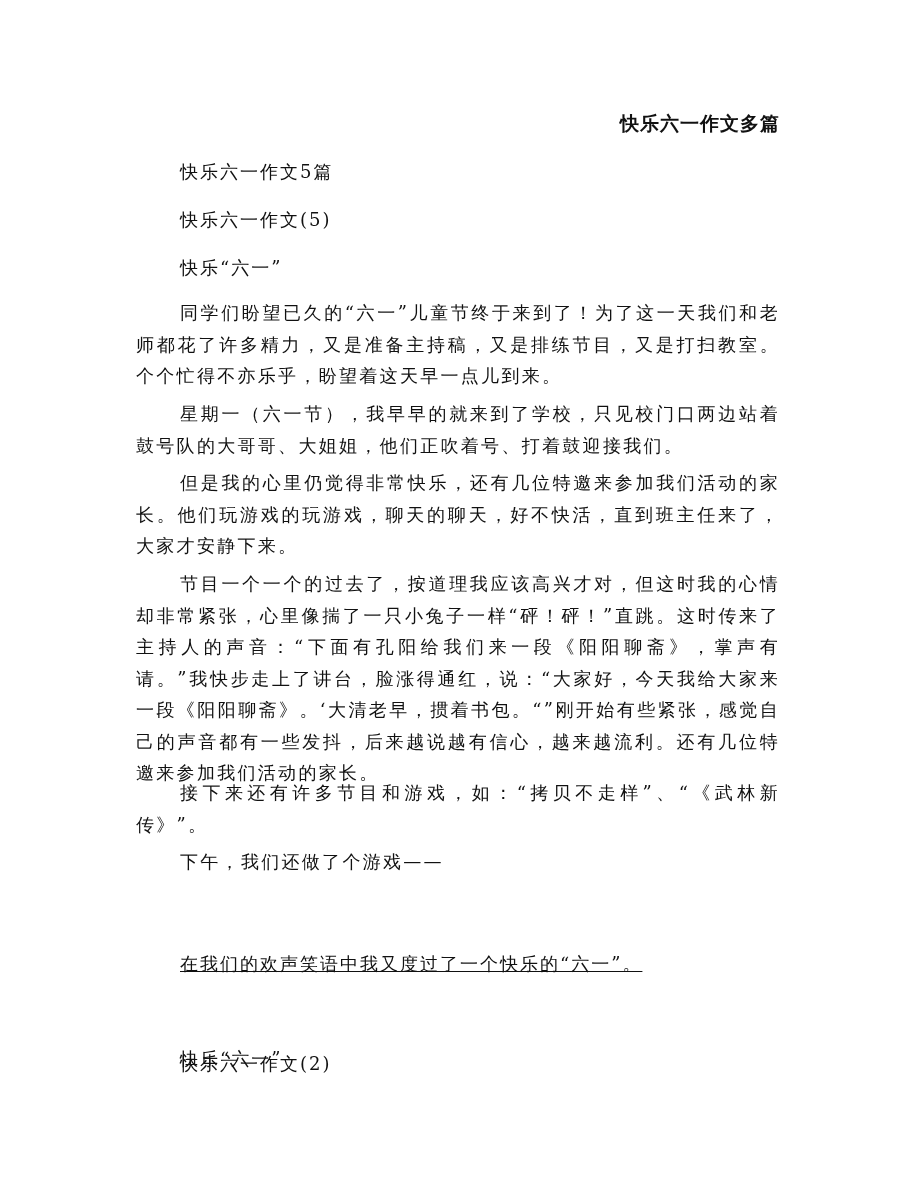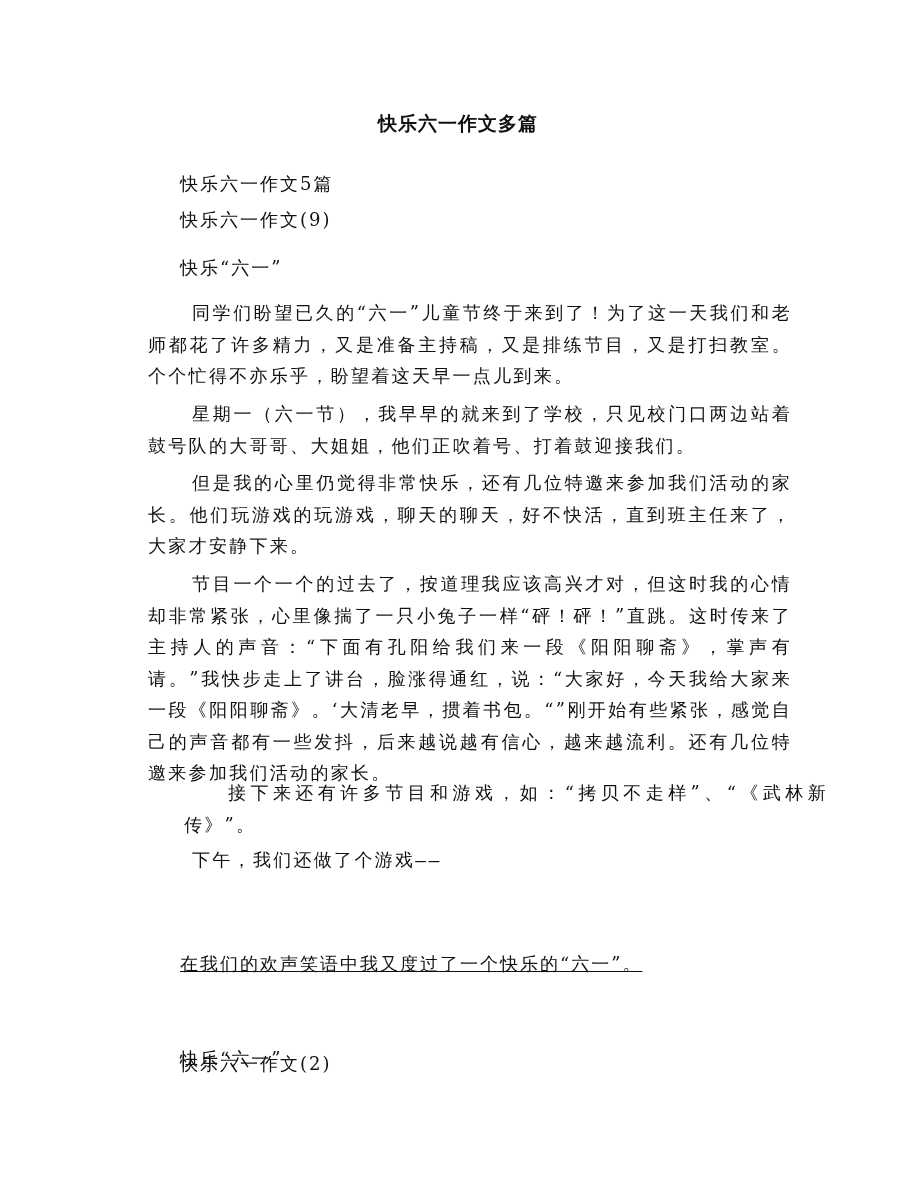--- a/index.html
+++ b/index.html
@@ -19,71 +19,71 @@
       position: absolute;
       left: 136px;
       top: 0;
       width: 644px;
     }
     .title {
       position: absolute;
       left: 0;
       top: 110px;
       width: 644px;
-      text-align: center;
+      text-align: right;
       font-size: 19px;
       font-weight: bold;
       letter-spacing: 1px;
       line-height: 26px;
       font-family: "DejaVu Sans", "Liberation Sans", sans-serif;
     }
     .line {
       position: absolute;
       left: 44px;
       font-size: 18px;
       line-height: 24px;
       white-space: nowrap;
       letter-spacing: 2px;
     }
     .para {
       position: absolute;
-      left: 12px;
+      left: 0;
       width: 644px;
       font-size: 18px;
       line-height: 31.5px;
       text-indent: 44px;
       letter-spacing: 2.3px;
       text-align: justify;
       word-break: break-all;
     }
     .para .brk { display: block; text-indent: 0; }
   </style>
 </head>
 <body>
 
 <div class="page">
   <div class="title">快乐六一作文多篇</div>
 
-  <div class="line" style="top:172px;">快乐六一作文5篇</div>
+  <div class="line" style="top:160px;">快乐六一作文5篇</div>
 
-  <div class="line" style="top:208px;">快乐六一作文(9)</div>
+  <div class="line" style="top:208px;">快乐六一作文(5)</div>
 
   <div class="line" style="top:256px;">快乐“六一”</div>
 
   <div class="para" style="top:297px;">同学们盼望已久的“六一”儿童节终于来到了！为了这一天我们和老师都花了许多精力，又是准备主持稿，又是排练节目，又是打扫教室。个个忙得不亦乐乎，盼望着这天早一点儿到来。</div>
 
   <div class="para" style="top:398px;">星期一（六一节），我早早的就来到了学校，只见校门口两边站着鼓号队的大哥哥、大姐姐，他们正吹着号、打着鼓迎接我们。</div>
 
   <div class="para" style="top:467px;">但是我的心里仍觉得非常快乐，还有几位特邀来参加我们活动的家长。他们玩游戏的玩游戏，聊天的聊天，好不快活，直到班主任来了，大家才安静下来。</div>
 
   <div class="para" style="top:568px;">节目一个一个的过去了，按道理我应该高兴才对，但这时我的心情却非常紧张，心里像揣了一只小兔子一样“砰！砰！”直跳。这时传来了主持人的声音：“下面有孔阳给我们来一段《阳阳聊斋》，掌声有请。”我快步走上了讲台，脸涨得通红，说：“大家好，今天我给大家来一段《阳阳聊斋》。‘大清老早，掼着书包。“”刚开始有些紧张，感觉自己的声音都有一些发抖，后来越说越有信心，越来越流利。还有几位特邀来参加我们活动的家长。</div>
 
-  <div class="para" style="top:777px;margin-left:36px;">接下来还有许多节目和游戏，如：“拷贝不走样”、“《武林新传》”。</div>
+  <div class="para" style="top:777px;">接下来还有许多节目和游戏，如：“拷贝不走样”、“《武林新传》”。</div>
 
-  <div class="para" style="top:846px;font-family:Liberation Mono, monospace;">
+  <div class="para" style="top:846px;">
     <span>下午，我们还做了个游戏——</span>
   </div>
 
   <div class="line" style="top:952px;text-decoration:underline;">在我们的欢声笑语中我又度过了一个快乐的“六一”。</div>
 
   <div class="line" style="top:1052px;">快乐六一作文(2)</div>
 
   <div class="line" style="top:1047px;">快乐“六一”</div>
 </div>
 

